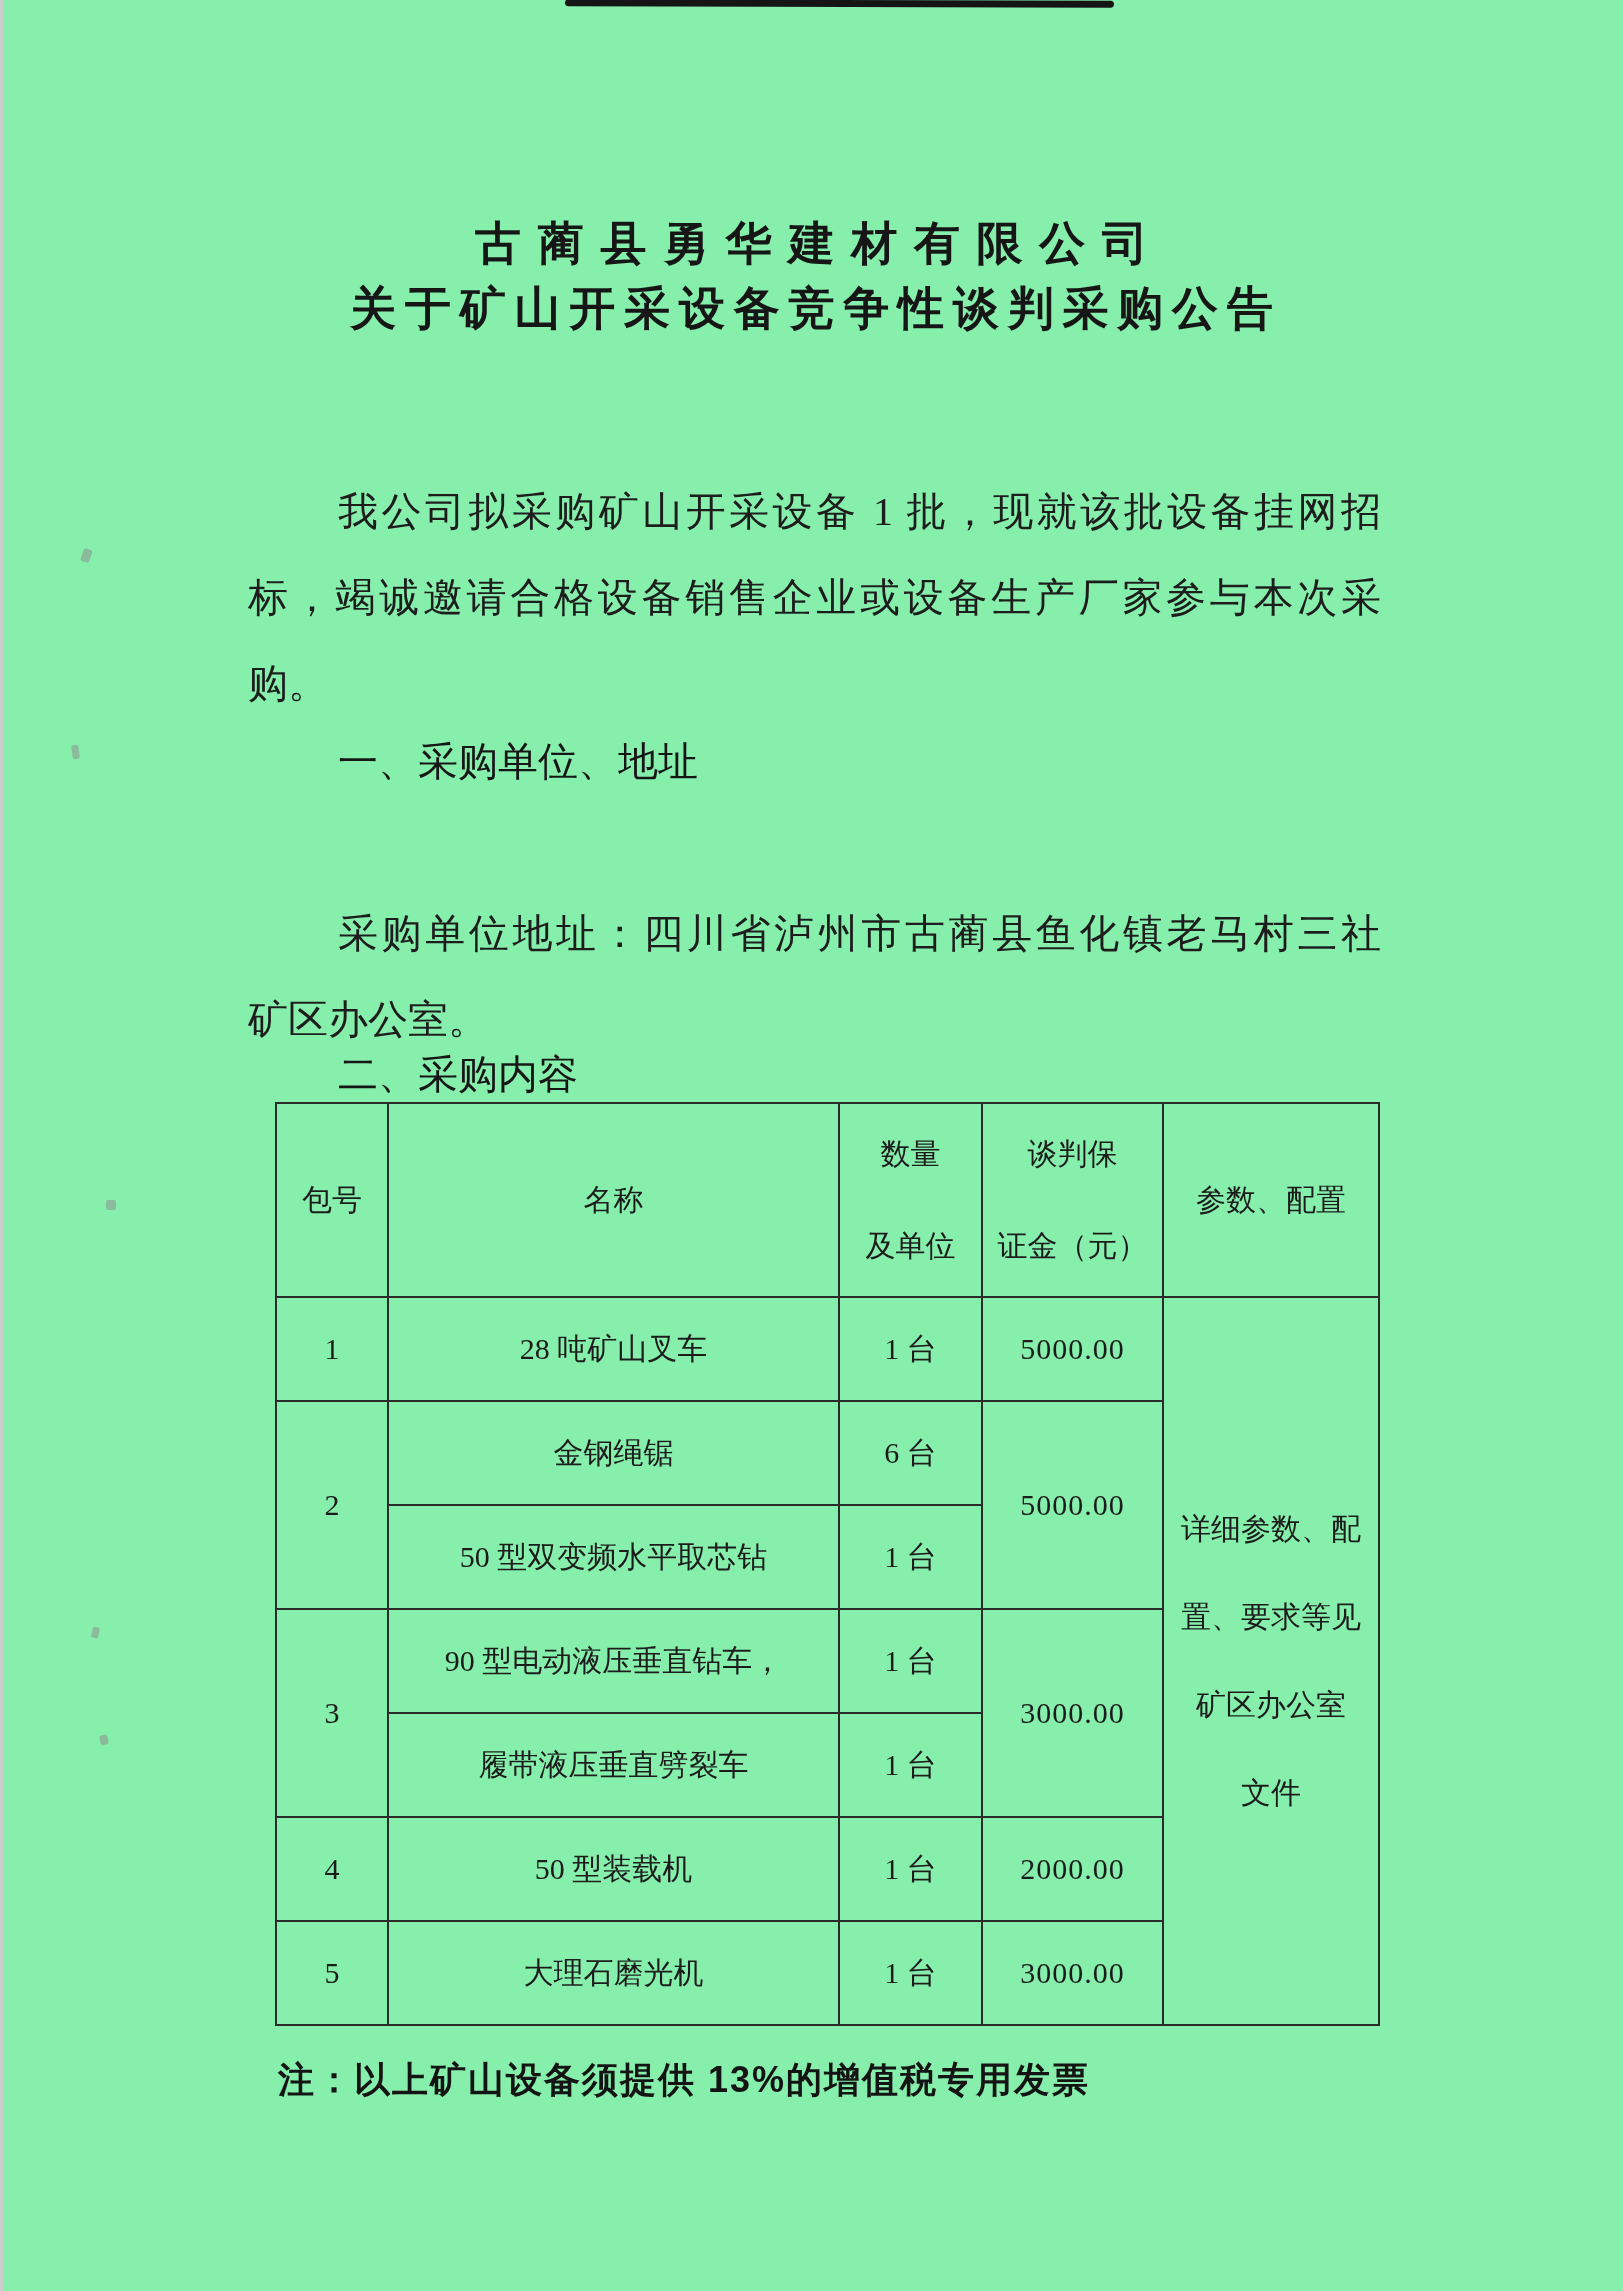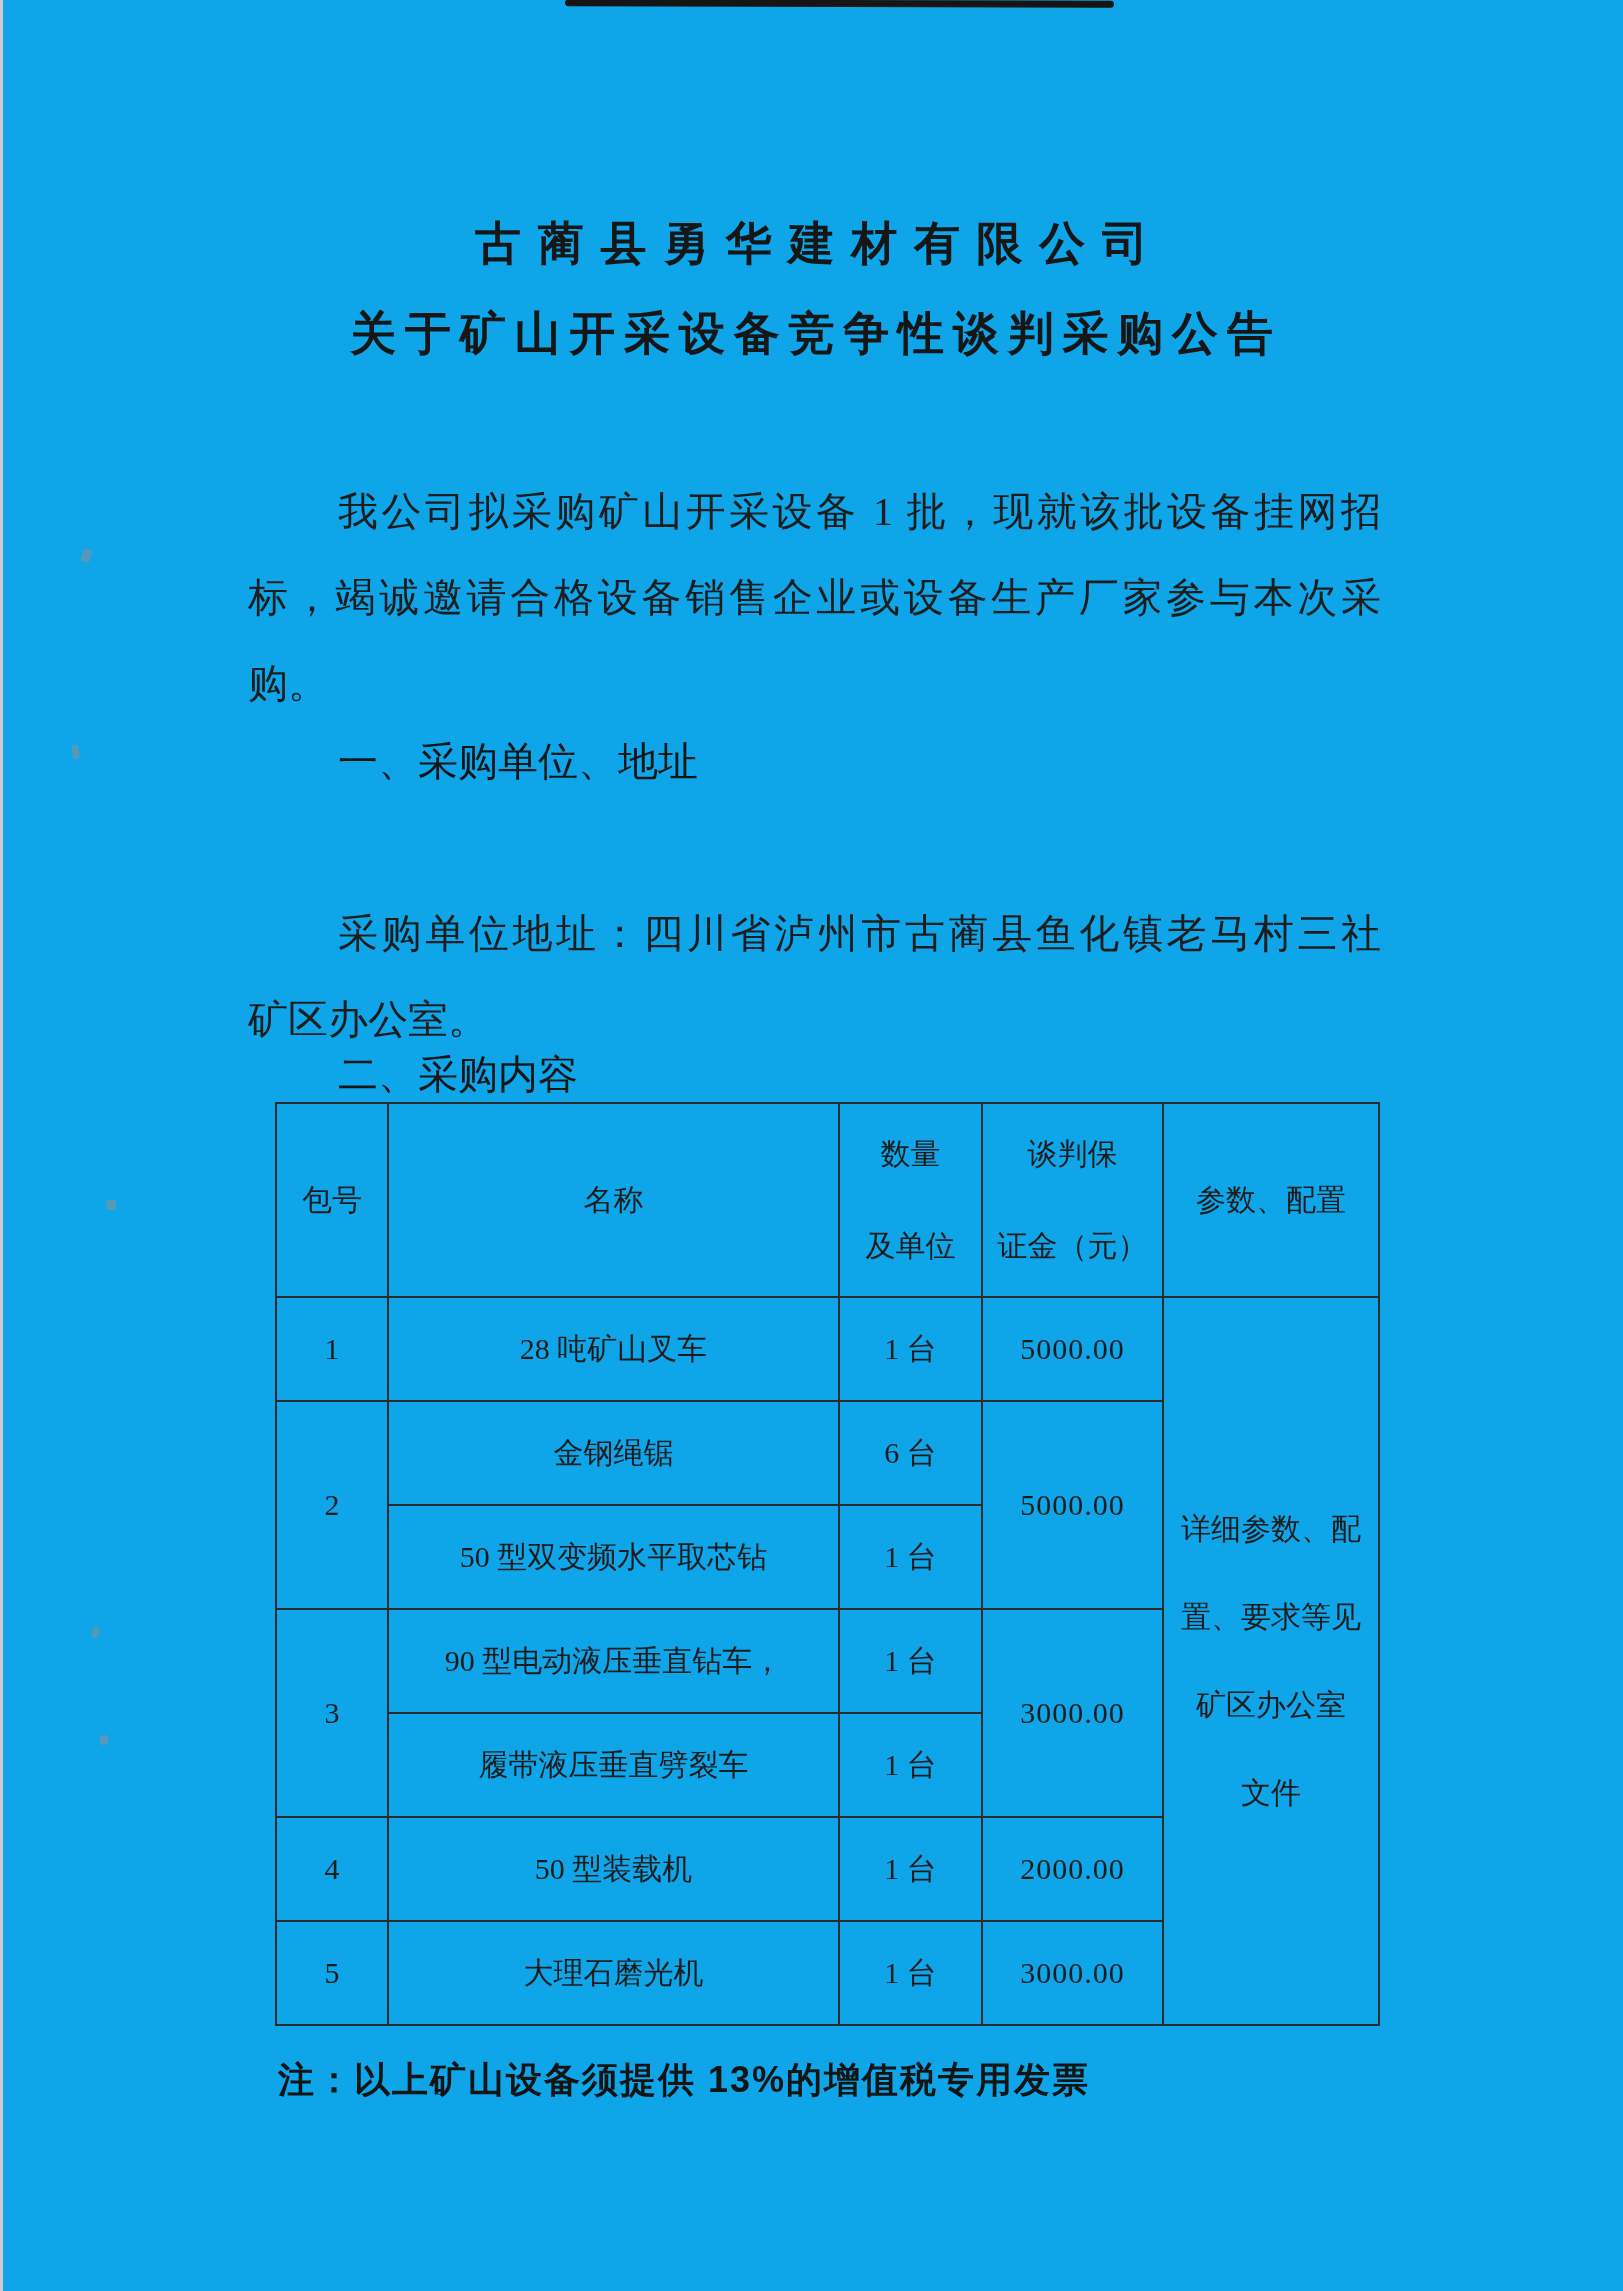--- a/index.html
+++ b/index.html
@@ -1,20 +1,20 @@
 <!DOCTYPE html>
 <html><head>
 <meta charset="utf-8">
 <style>
   html,body { margin:0; padding:0; background:#e8e8e8; }
   .page {
     position:relative;
     width:1623px; height:2292px;
     margin:0 auto;
-    background:#0ea5e9;
+    background:#86efac;
     overflow:hidden;
     font-family:"Liberation Serif","DejaVu Serif",serif;
     color:#1d1d1d;
   }
 
   
   .streak { position:absolute; left:565px; top:0; width:549px; height:6.9px; background:#151515; border-radius:3.9px; transform:rotate(0.15deg); }
   .edge-left { position:absolute; left:0; top:0; width:2.9px; height:100%; background:#cdcdcd; }
   .speck { position:absolute; background:#8f8f8f; opacity:.55; border-radius:2px; }
   .speck.s1 { left:82px;  top:549px;  width:8.8px;  height:12.7px; transform:rotate(18deg); }
@@ -24,21 +24,21 @@
   .speck.s5 { left:100px; top:1735px; width:7.8px;  height:9.8px; transform:rotate(-14deg); }
 
   
   .title {
     position:absolute; left:0; width:100%;
     text-align:center;
     font-family:"Liberation Sans","DejaVu Sans",sans-serif;
     font-weight:700; color:#161616;
   }
   .title.l1 { top:213px; font-size:46px; letter-spacing:16.7px; text-indent:16.7px; }
-  .title.l2 { top:303px; font-size:46px; letter-spacing:8.8px;  text-indent:8.8px; }
+  .title.l2 { top:278px; font-size:46px; letter-spacing:8.8px;  text-indent:8.8px; }
 
   
   .flow { position:absolute; left:248px; width:1133px; font-size:40px; }
   .line { height:86px; line-height:86px; white-space:nowrap; }
   .just { text-align:justify; text-align-last:justify; }
   .ind  { text-indent:90px; }
 
   .intro { top:469px; }
 
   .heading {

